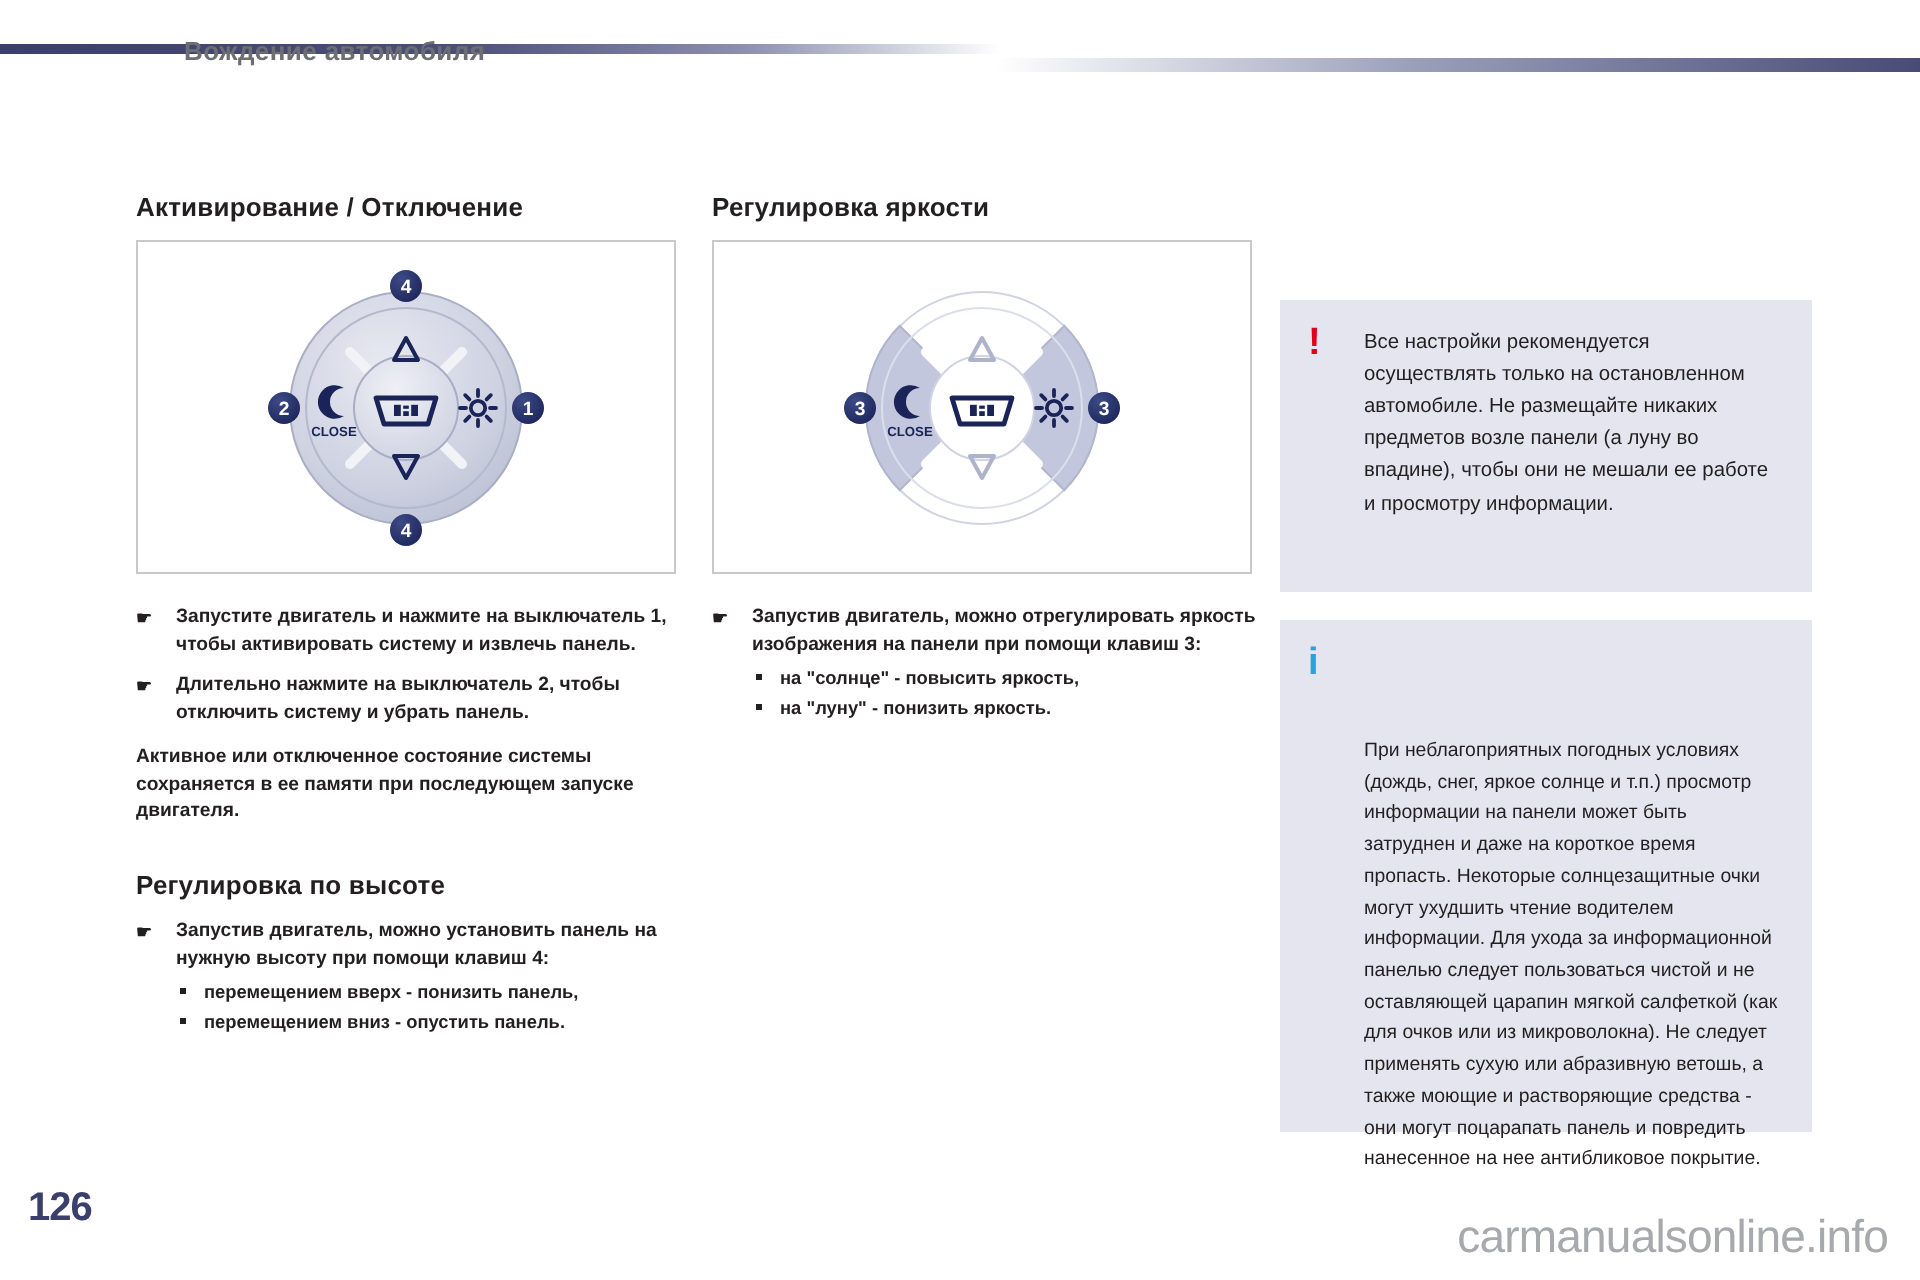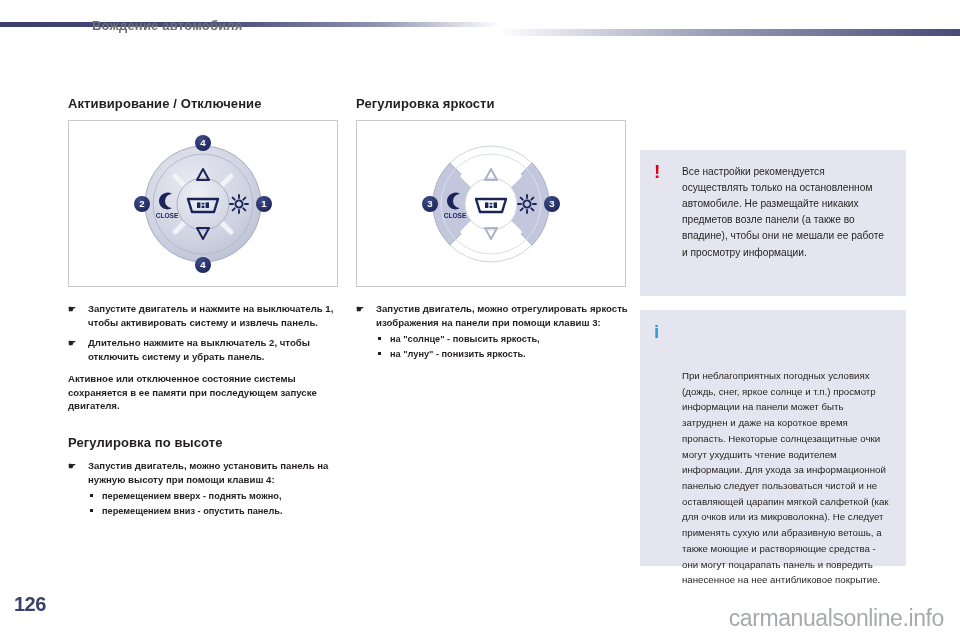--- a/index.html
+++ b/index.html
@@ -207,21 +207,21 @@
 
   <h2 class="h1 sub">Регулировка по высоте</h2>
 
   <ul class="blist">
     <li>
       <span class="ptr">☛</span>
       <span>Запустив двигатель, можно установить панель на нужную высоту при помощи клавиш 4:</span>
       <ul class="sublist">
         <li>
           <span class="sq"></span>
-          <span>перемещением вверх - поднять можно,</span>
+          <span>перемещением вверх - понизить панель,</span>
         </li>
         <li>
           <span class="sq"></span>
           <span>перемещением вниз - опустить панель.</span>
         </li>
       </ul>
     </li>
   </ul>
 </div>
 
@@ -305,21 +305,21 @@
         </li>
       </ul>
     </li>
   </ul>
 </div>
 
 <div class="col col-c" style="top:150px;">
 
   <div class="box warn" style="height:146px;">
     <span class="bico">!</span>
-    <div class="btxt">Все настройки рекомендуется осуществлять только на остановленном автомобиле. Не размещайте никаких предметов возле панели (а также во впадине), чтобы они не мешали ее работе и просмотру информации.</div>
+    <div class="btxt">Все настройки рекомендуется осуществлять только на остановленном автомобиле. Не размещайте никаких предметов возле панели (а луну во впадине), чтобы они не мешали ее работе и просмотру информации.</div>
   </div>
 
   <div class="box info" style="margin-top:14px;height:256px;">
     <span class="bico">i</span>
     <div class="btxt">При неблагоприятных погодных условиях (дождь, снег, яркое солнце и т.п.) просмотр информации на панели может быть затруднен и даже на короткое время пропасть. Некоторые солнцезащитные очки могут ухудшить чтение водителем информации. Для ухода за информационной панелью следует пользоваться чистой и не оставляющей царапин мягкой салфеткой (как для очков или из микроволокна). Не следует применять сухую или абразивную ветошь, а также моющие и растворяющие средства - они могут поцарапать панель и повредить нанесенное на нее антибликовое покрытие.</div>
   </div>
 </div>
 
 <div class="pageno">126</div>
 <div class="watermark">carmanualsonline.info</div>

